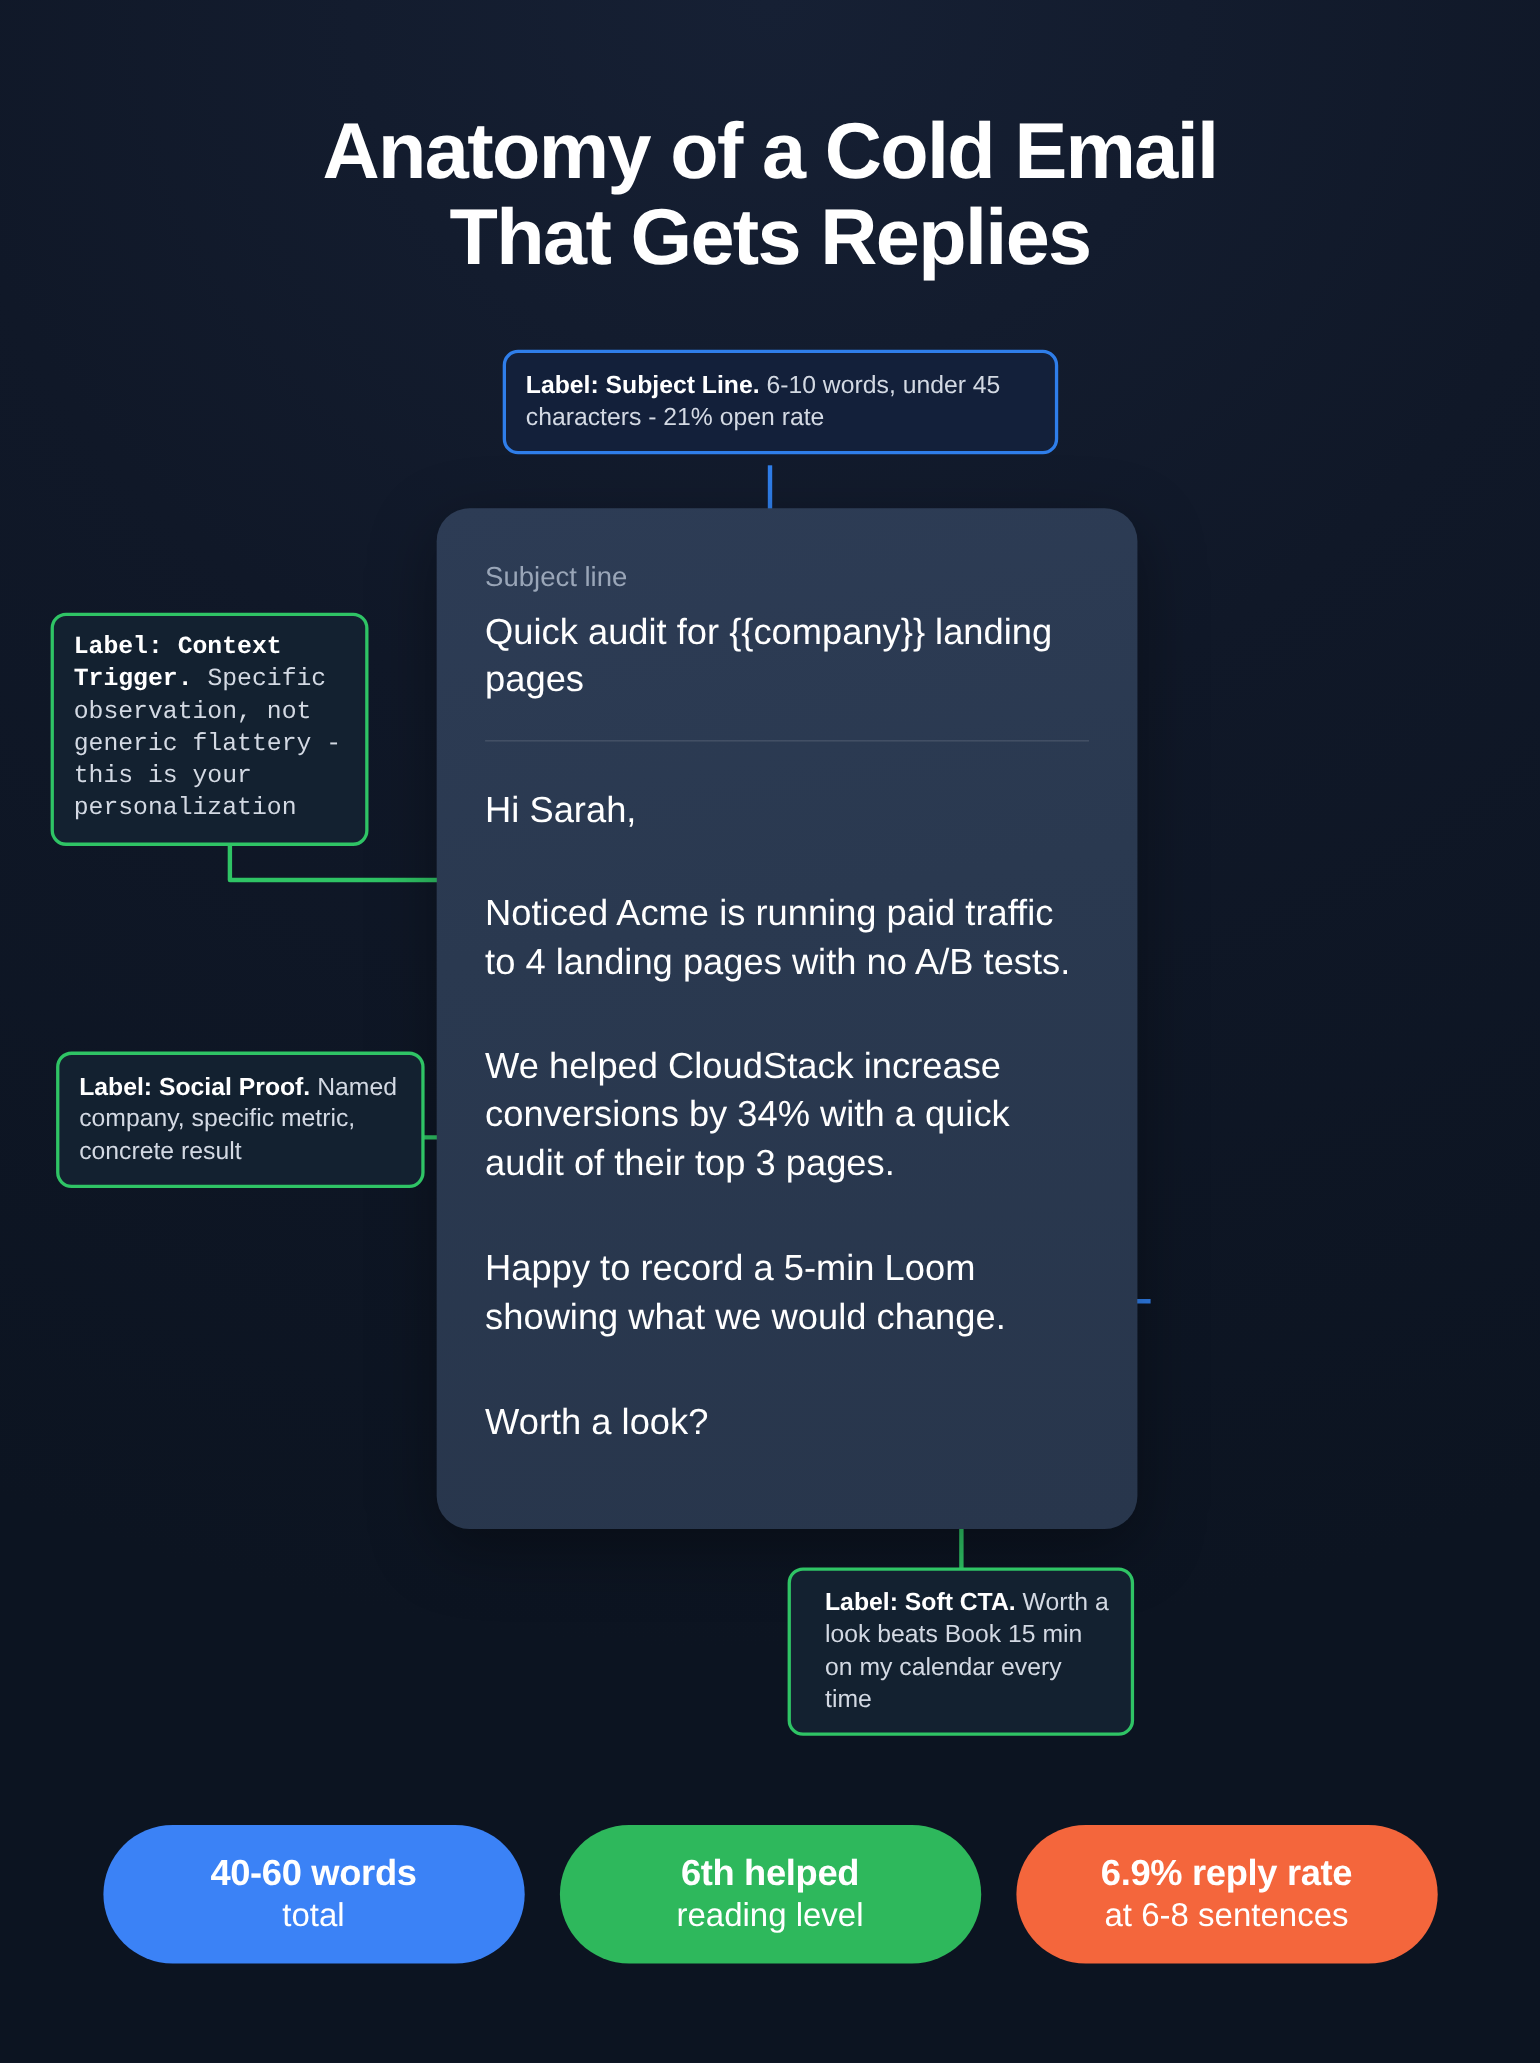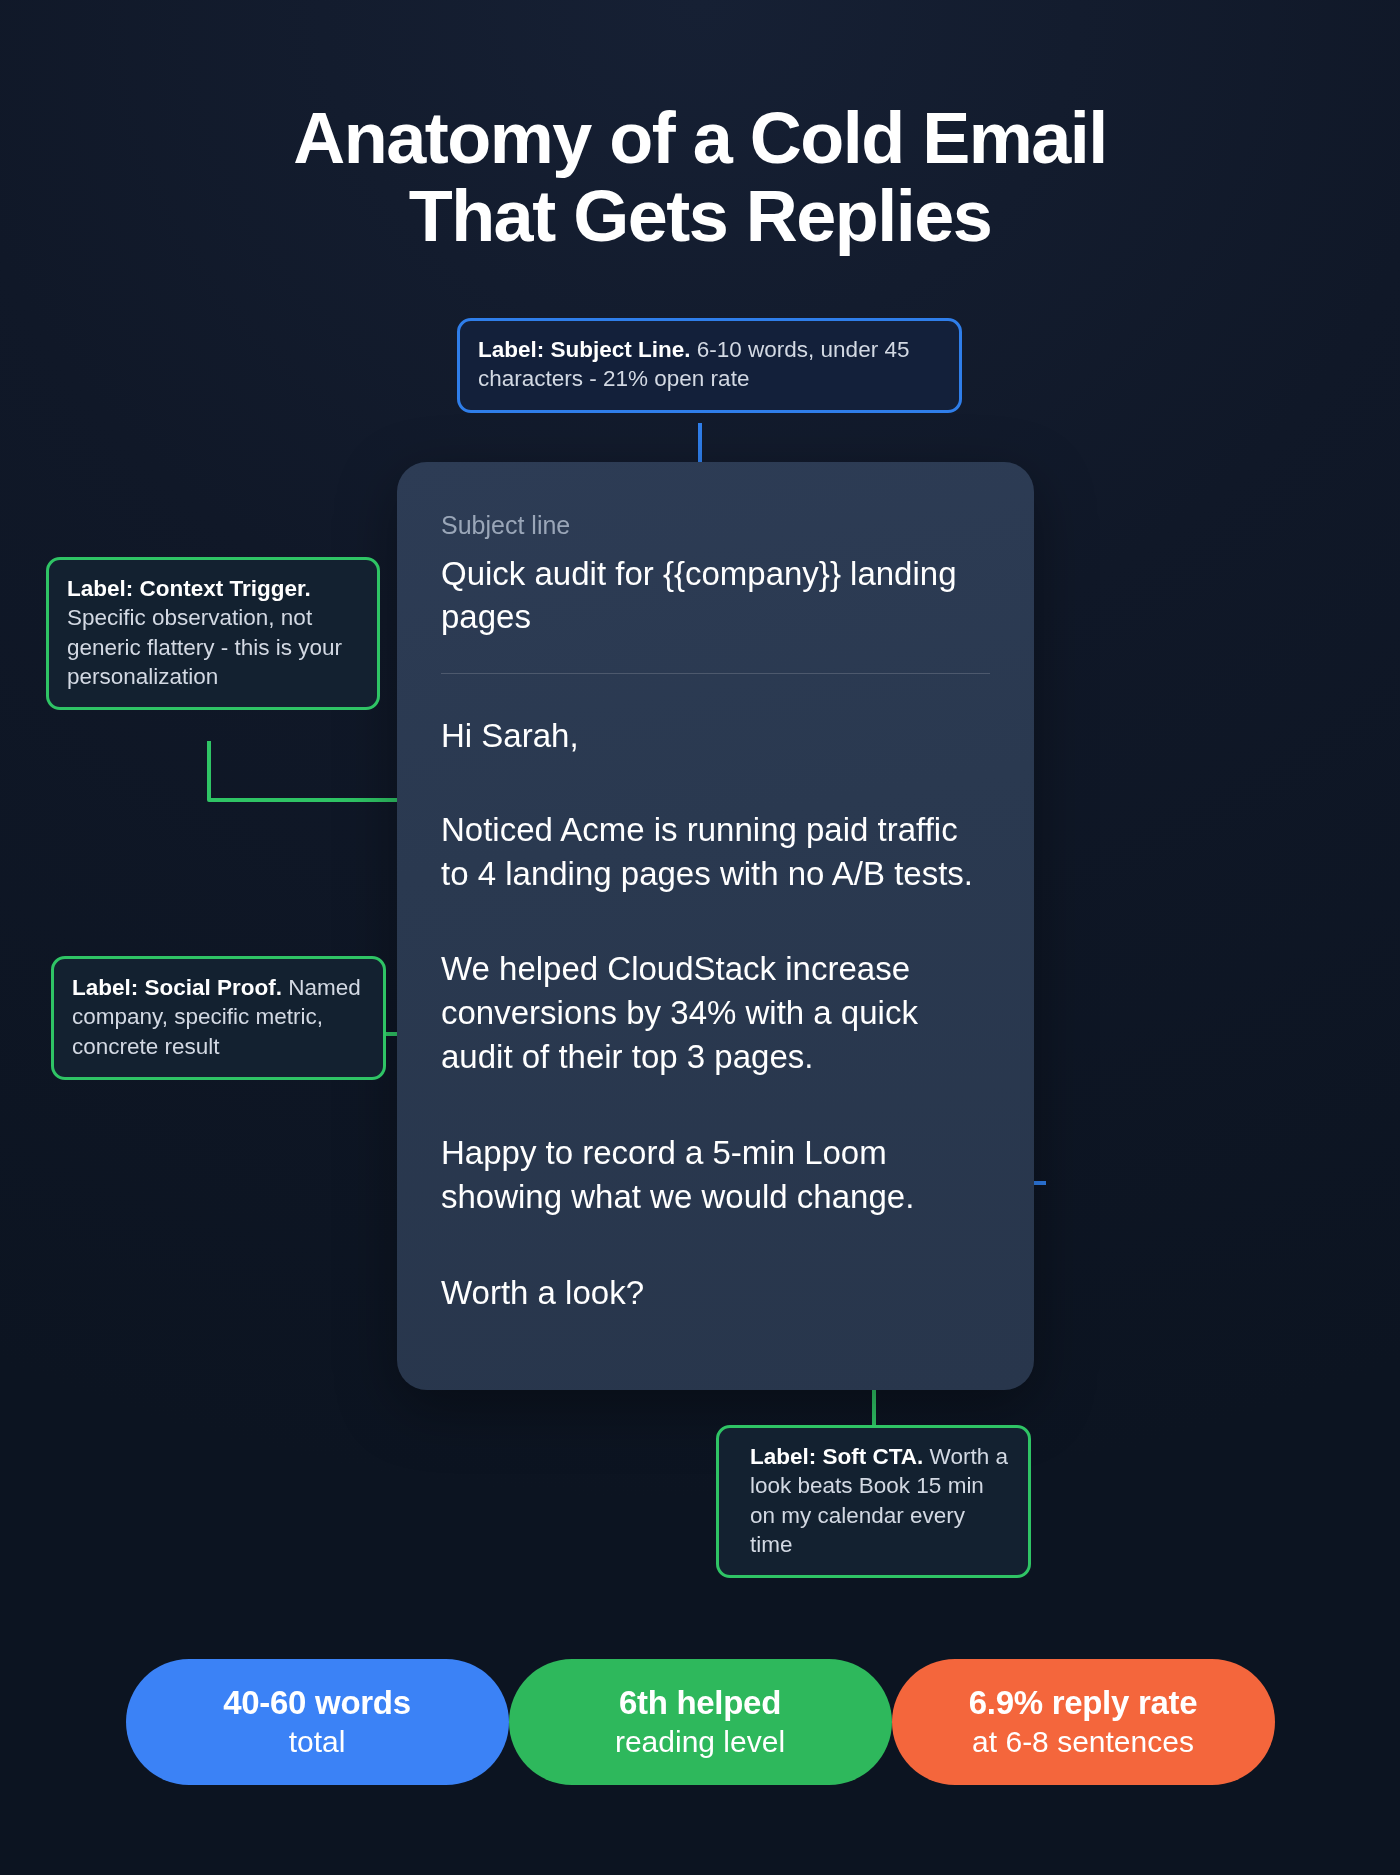--- a/index.html
+++ b/index.html
@@ -88,21 +88,21 @@
     line-height: 1.3;
   }
   .callout b {
     color: #ffffff;
     font-weight: 700;
   }
   .callout.blue  { border: 3px solid #2f7eea; background: #13203a; }
   .callout.green { border: 3px solid #2fc465; background: #132130; }
 
   .c-subject  { left: 457px; top: 318px;  width: 505px; }
-  .c-context  { left: 46px;  top: 557px;  width: 334px; }
+  .c-context  { left: 46px;  top: 557px;  width: 289px; font-family: Liberation Mono, monospace; }
   .c-social   { left: 51px;  top: 956px;  width: 335px; }
   .c-offer    { left: 1049px;top: 1086px; width: 312px; }
   .c-cta      { left: 716px; top: 1425px; width: 315px; padding-left: 31px; }
 
   
   #wires {
     position: absolute;
     inset: 0;
     width: 1400px;
     height: 1875px;
@@ -110,20 +110,21 @@
   }
 
   
   .pills {
     position: absolute;
     left: 0;
     top: 1659px;
     width: 1400px;
     display: flex;
     justify-content: center;
+    gap: 32px;
   }
   .pill {
     width: 383px;
     height: 126px;
     border-radius: 63px;
     display: flex;
     flex-direction: column;
     align-items: center;
     justify-content: center;
     color: #ffffff;

